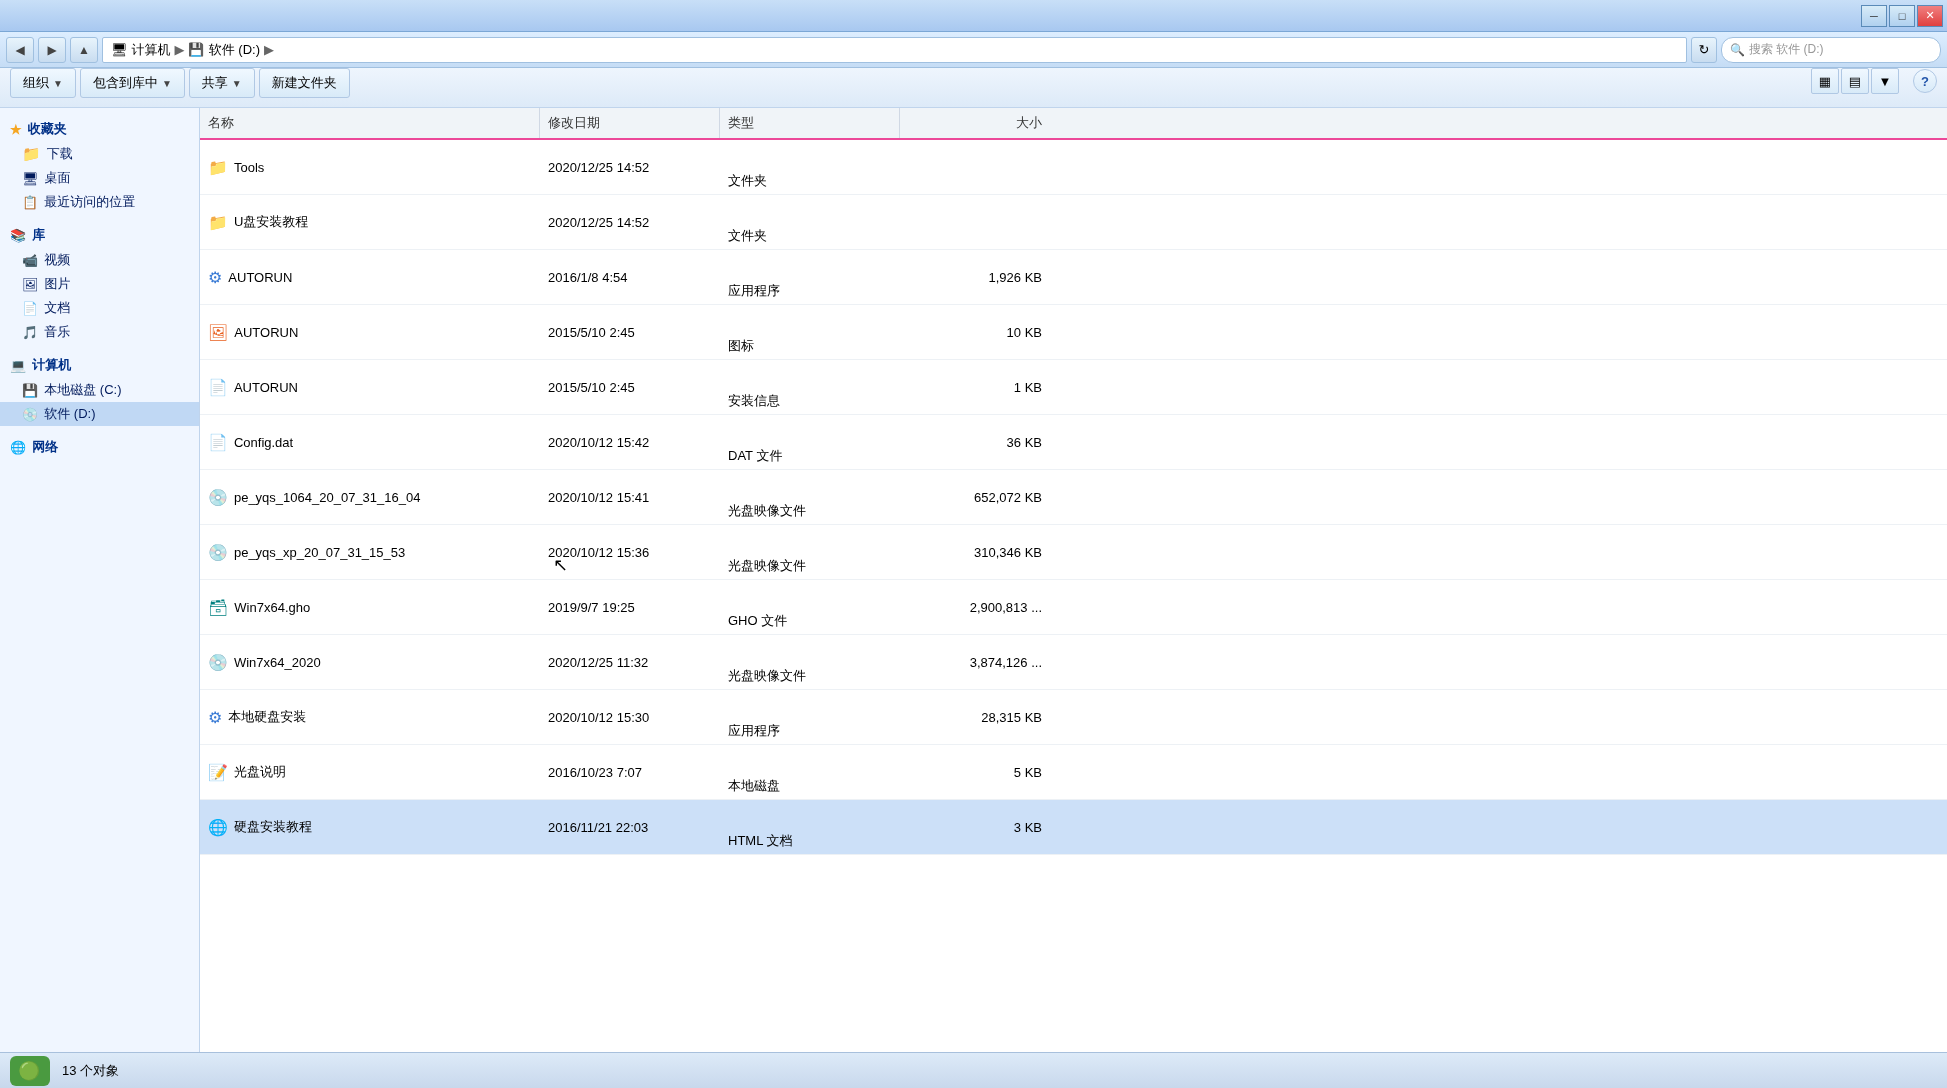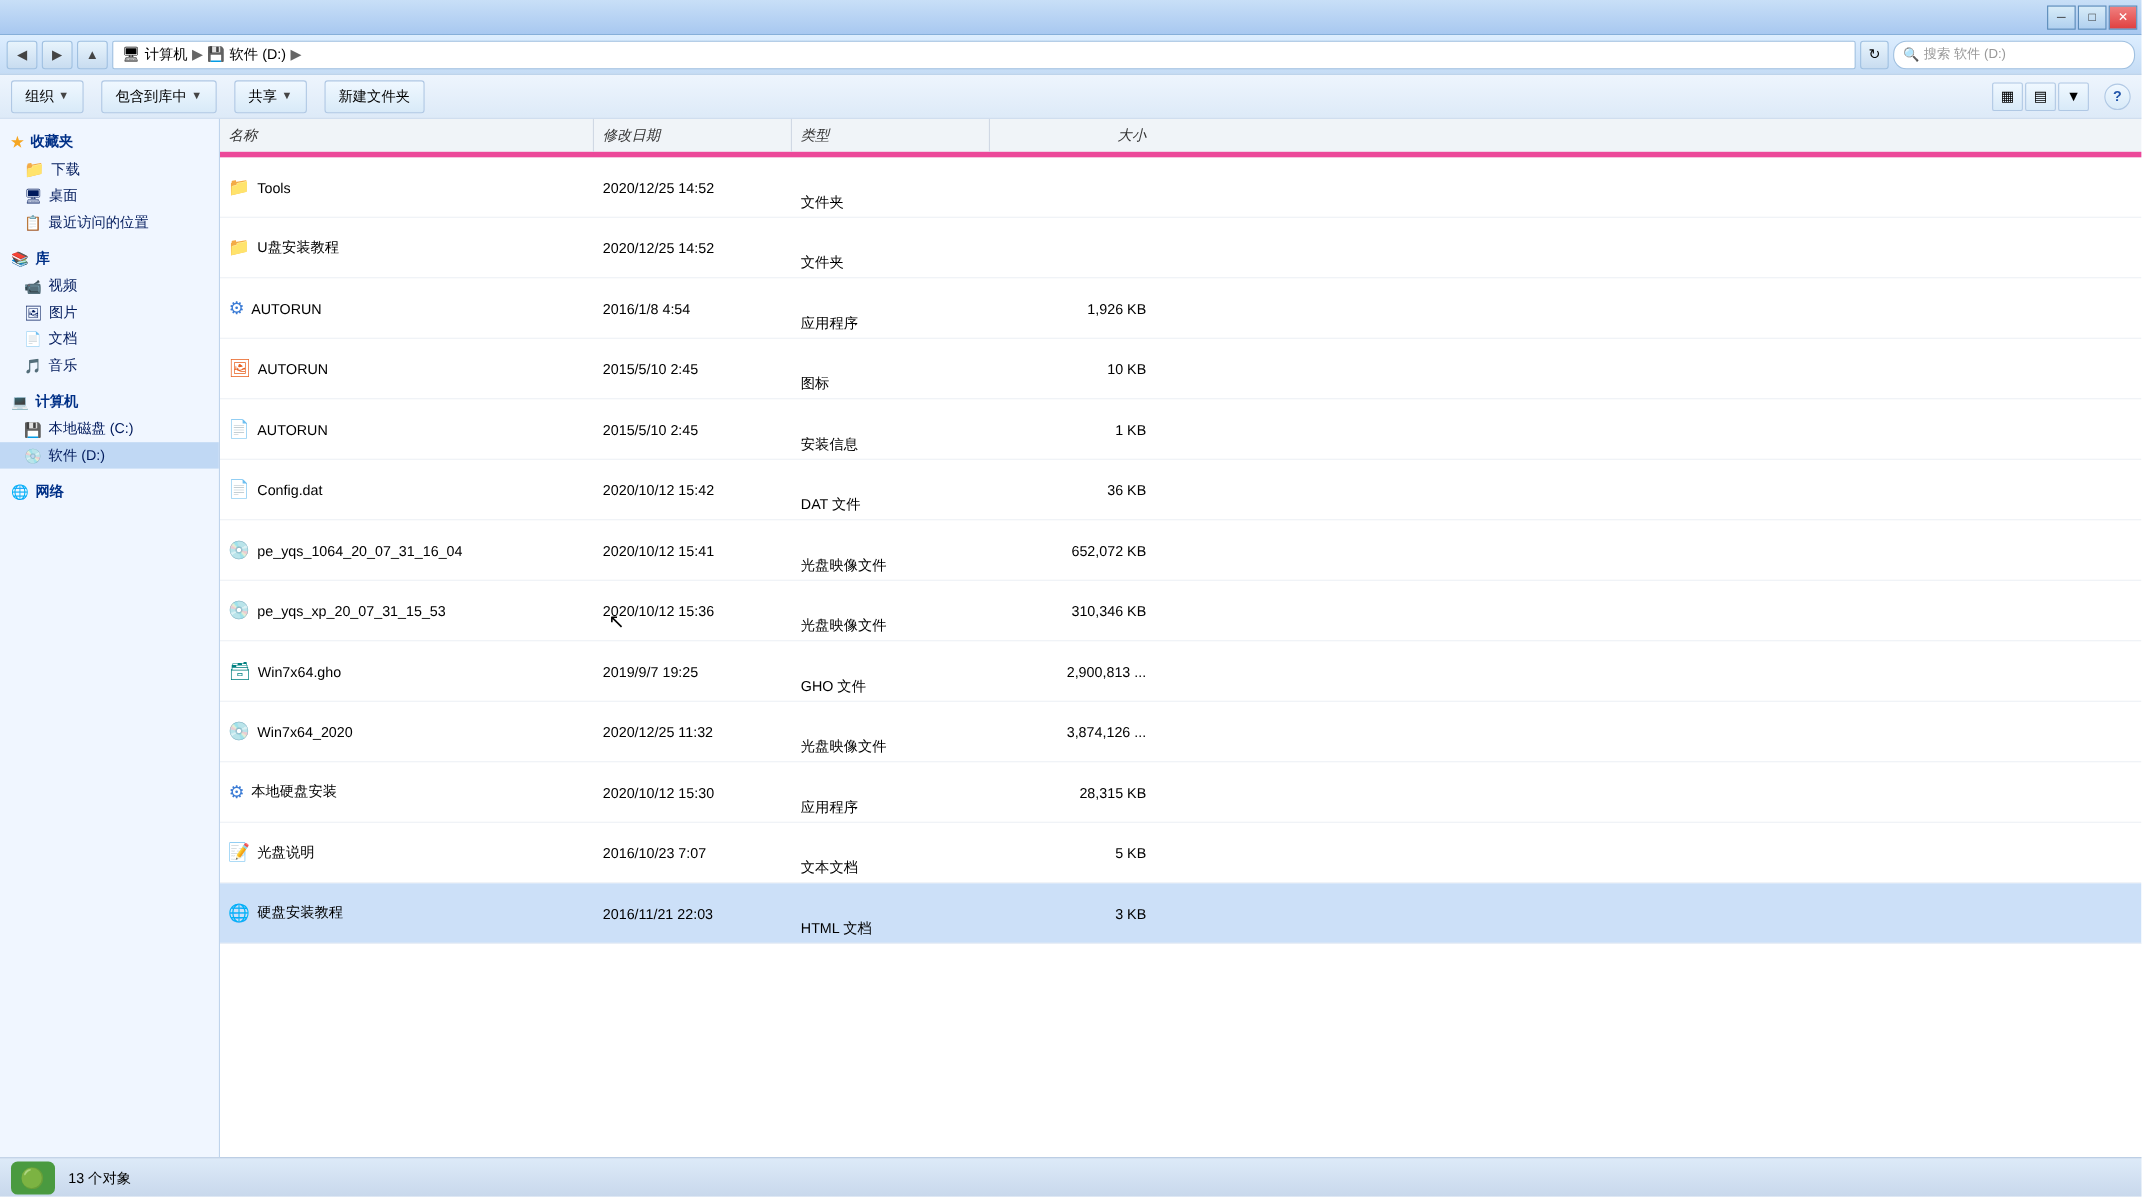--- a/index.html
+++ b/index.html
@@ -103,23 +103,23 @@
       font-size: 12px;
       color: #999;
       gap: 4px;
     }
 
     
     .toolbar {
       height: 40px;
       background: linear-gradient(to bottom, #eef5fd 0%, #ddeaf8 100%);
       display: flex;
-      align-items: center;
+      align-items: flex-start;
       padding: 0 10px;
-      gap: 16px;
+      gap: 4px;
       border-bottom: 1px solid #c0d4ec;
     }
     .toolbar-btn {
       height: 30px;
       padding: 0 12px;
       border: 1px solid #b0c8e4;
       background: linear-gradient(to bottom, #f0f8ff 0%, #d8eaf8 100%);
       border-radius: 3px;
       display: flex;
       align-items: center;
@@ -210,26 +210,25 @@
 
     
     .file-list-container {
       flex: 1;
       overflow-y: auto;
       background: white;
     }
     .file-list-header {
       display: flex;
       align-items: flex-end;
-      border-bottom: 5px solid #ec4899;
+      border-bottom: 2px solid #ec4899;
       background: #f0f4f8;
       position: sticky;
       top: 0;
       z-index: 1;
-      font-style: italic;
     }
     .file-col {
       padding: 6px 8px;
       font-size: 13px;
       font-weight: normal;
       color: #333;
       cursor: pointer;
       border-right: 1px solid #d0d8e4;
       white-space: nowrap;
       user-select: none;
@@ -554,21 +553,21 @@
       <div class="file-cell cell-date">2020/10/12 15:30</div>
       <div class="file-cell cell-type">应用程序</div>
       <div class="file-cell cell-size">28,315 KB</div>
     </div>
           <div class="file-row">
       <div class="file-cell file-name-cell">
         <span class="file-icon txt-clr">📝</span>
         <span>光盘说明</span>
       </div>
       <div class="file-cell cell-date">2016/10/23 7:07</div>
-      <div class="file-cell cell-type">文本文档</div>
+      <div class="file-cell cell-type">本地磁盘</div>
       <div class="file-cell cell-size">5 KB</div>
     </div>
           <div class="file-row selected">
       <div class="file-cell file-name-cell">
         <span class="file-icon html-clr">🌐</span>
         <span>硬盘安装教程</span>
       </div>
       <div class="file-cell cell-date">2016/11/21 22:03</div>
       <div class="file-cell cell-type">HTML 文档</div>
       <div class="file-cell cell-size">3 KB</div>

